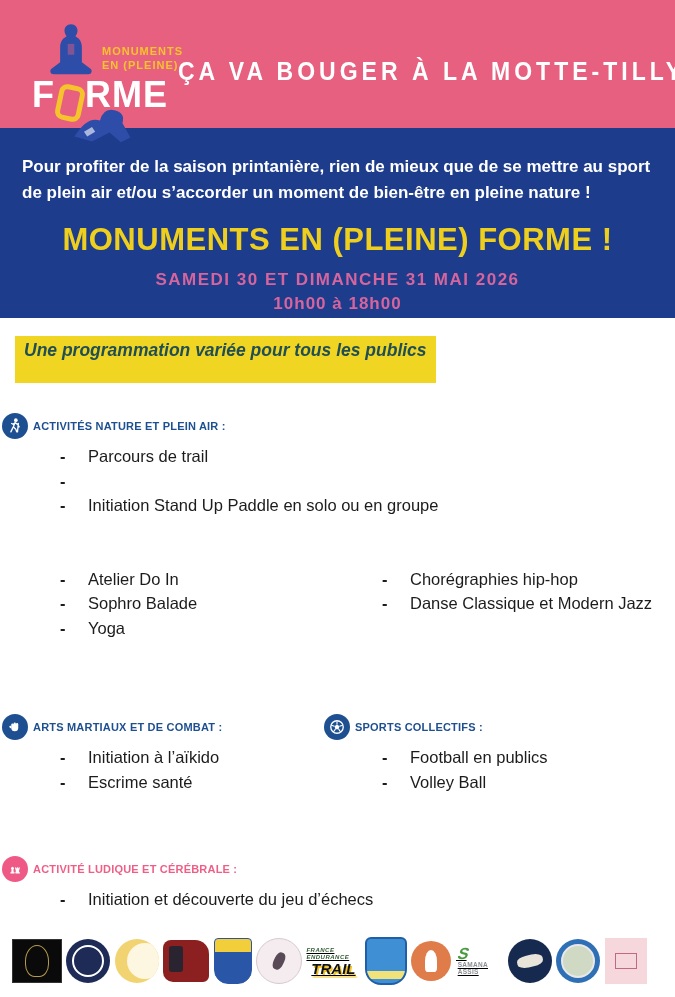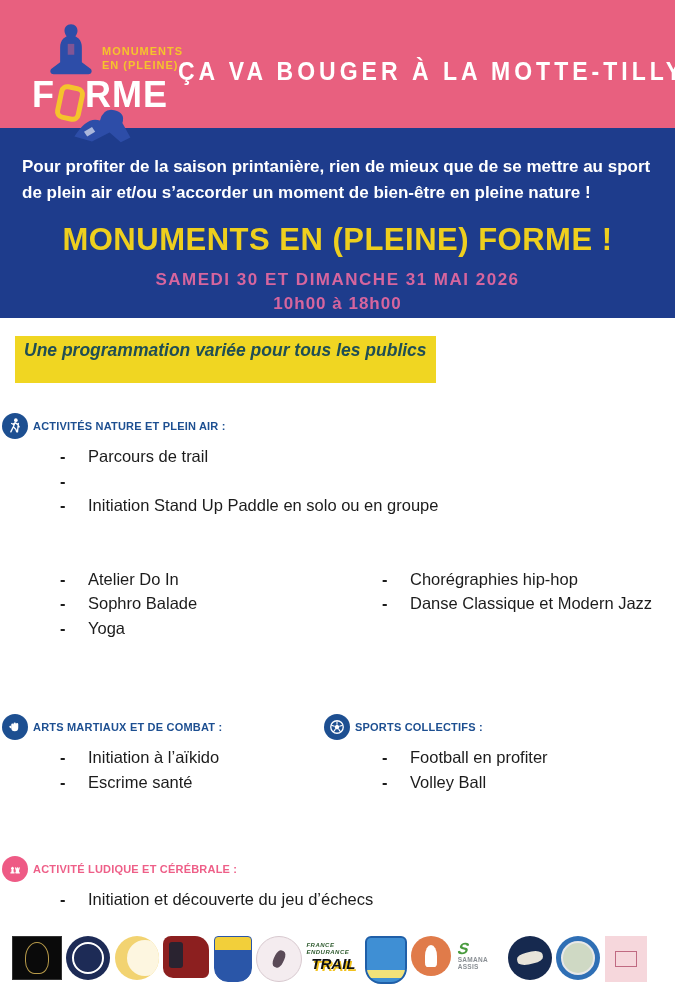--- a/index.html
+++ b/index.html
@@ -48,21 +48,21 @@
   .items .dash{width:28px;font-weight:bold;}
   .sec-nature{margin-top:30px;}
   .two-col{display:flex;margin-top:44px;}
   .two-col.row3{margin-top:74px;}
   .col-left{width:322px;flex:0 0 auto;}
   .col-right{flex:1;}
   .sec-ludique{margin-top:62px;}
 
   
   .footer{position:absolute;left:0;right:16px;top:936px;height:50px;display:flex;
-          align-items:flex-start;justify-content:space-between;padding:0 12px;}
+          align-items:center;justify-content:space-between;padding:0 12px;text-decoration:underline;}
   .plogo{flex:0 0 auto;display:flex;align-items:center;justify-content:center;overflow:hidden;}
   .plogo-1{width:48px;height:42px;background:#0a0a0a;border:1px solid #333;}
   .plogo-1 .inner{width:22px;height:30px;border:1px solid #b89b4a;border-radius:50% 50% 40% 40%;}
   .plogo-2{width:44px;height:44px;background:#1d2b56;border-radius:50%;}
   .plogo-2 .inner{width:28px;height:28px;border:2px solid #ffffff;border-radius:50%;}
   .plogo-3{width:44px;height:44px;background:#f2d371;border-radius:50%;position:relative;}
   .plogo-3 .inner{position:absolute;right:-4px;top:4px;width:36px;height:36px;background:#fdf6e0;
                   border-radius:50%;}
   .plogo-4{width:46px;height:42px;background:#8c1f1f;border-radius:8px 14px 6px 10px;
            position:relative;}
@@ -217,21 +217,21 @@
               <circle cx="12" cy="12" r="7.5" fill="none" stroke="#fff" stroke-width="1.6"></circle>
               <polygon points="12,9 15,11.2 13.9,14.6 10.1,14.6 9,11.2" fill="#fff"></polygon>
               <path d="M12 9V5M15 11.2l3.8-1.3M13.9 14.6l2.4 3.2M10.1 14.6l-2.4 3.2M9 11.2 5.2 9.9" stroke="#fff" stroke-width="1.3"></path>
             </svg>
         </span>
         <span class="sec-title blue-t">SPORTS COLLECTIFS :</span>
       </div>
       <ul class="items">
         <li>
             <span class="dash">-</span>
-            <span>Football en profiter</span>
+            <span>Football en publics</span>
           </li>
         <li>
             <span class="dash">-</span>
             <span>Volley Ball</span>
           </li>
       </ul>
     </div>
   </div>
 
   

